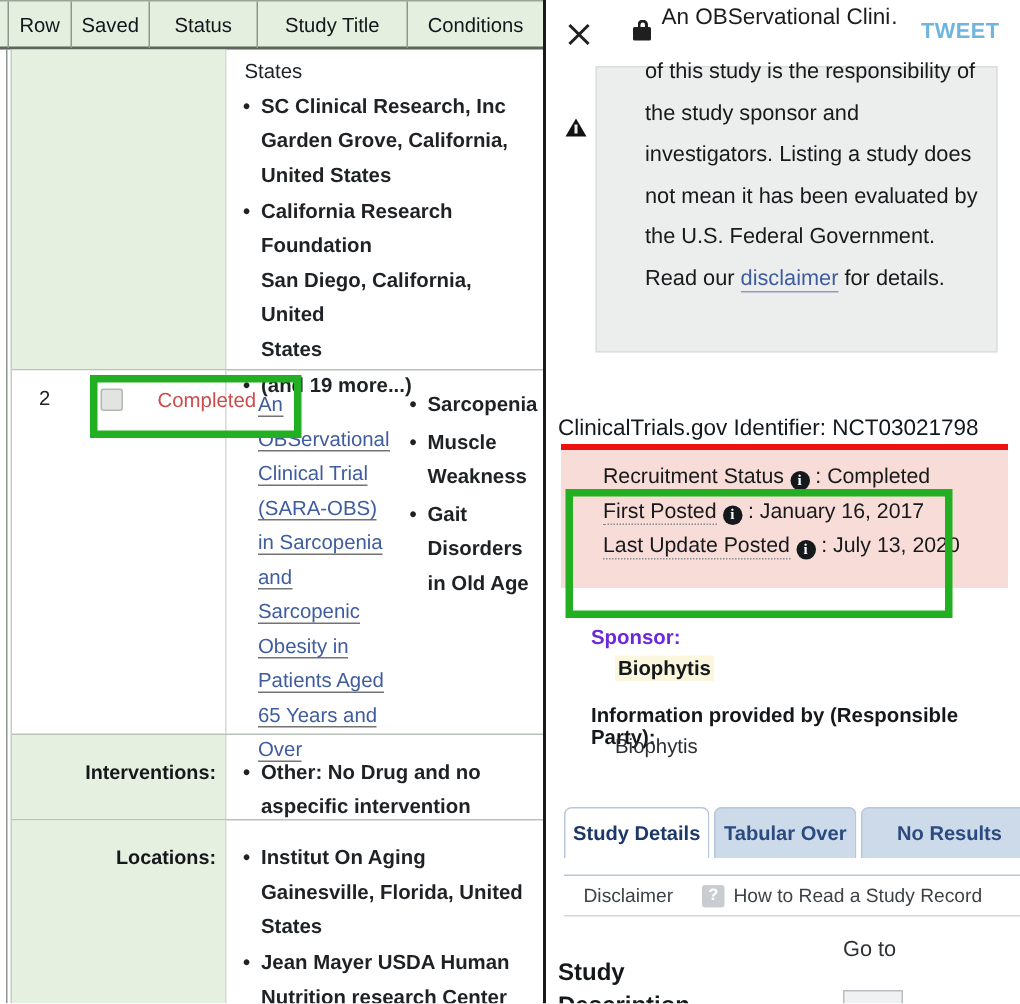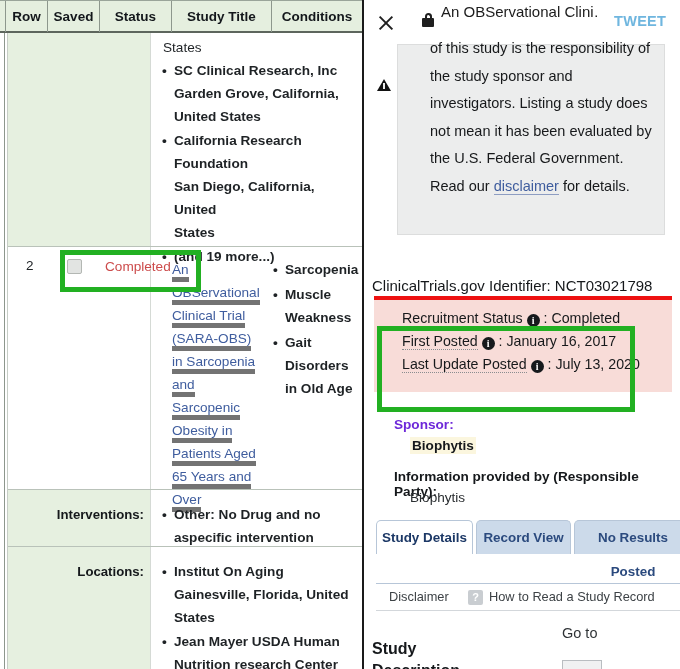--- a/index.html
+++ b/index.html
@@ -15,21 +15,21 @@
     position:absolute;left:0;top:0;width:362px;height:669px;
     background:#ffffff;overflow:hidden;
   }
   .thead{
     position:absolute;left:0;top:0;width:362px;height:33px;
     background:#e5efdf;border-top:1px solid #9aa59a;border-bottom:2px solid #5d665d;
     box-sizing:border-box;
   }
   .th{
     position:absolute;top:0;height:31px;line-height:31px;
-    text-align:center;font-weight:bold;font-size:13.5px;color:#13171b;
+    text-align:center;font-weight:normal;font-size:13.5px;color:#13171b;
     border-right:1px solid #8d978d;box-sizing:border-box;
   }
   .th.first{border-left:1px solid #8d978d;}
   .th-row{left:5px;width:43px;}
   .th-saved{left:48px;width:52px;}
   .th-status{left:100px;width:72px;}
   .th-title{left:172px;width:100px;}
   .th-cond{left:272px;width:90px;border-right:none;}
 
   .vline{position:absolute;background:#8d978d;width:1px;}
@@ -64,21 +64,21 @@
   }
   .chk{
     position:absolute;width:15px;height:15px;background:#e2e4e2;
     border:1px solid #b3b7b3;border-radius:2px;box-sizing:border-box;
   }
   .studylink{
     position:absolute;font-size:13.6px;line-height:23px;color:#3f5d9e;
     width:92px;
   }
   .studylink span{
-    border-bottom:5px solid #737373;
+    border-bottom:1px solid #737373;
   }
 
   
   .anno-green{
     position:absolute;border:5px solid #22b022;box-sizing:border-box;
     background:transparent;
   }
   #anno-left{left:60px;top:250px;width:141px;height:42px;}
 
   
@@ -153,21 +153,21 @@
   #anno-right{left:377px;top:326px;width:258px;height:86px;}
 
   #sponsor-label{position:absolute;left:30px;top:417px;font-size:13.6px;font-weight:bold;color:#6d28d9;}
   #sponsor-name{
     position:absolute;left:46px;top:437px;font-size:13.6px;font-weight:bold;color:#15181b;
     background:#fbf6de;padding:1px 2px;
   }
   #resp-label{position:absolute;left:30px;top:469px;font-size:13.6px;font-weight:bold;color:#15181b;}
   #resp-name{position:absolute;left:46px;top:490px;font-size:13.6px;color:#2a2e31;}
 
-  #tabs-wrap{position:absolute;left:12px;top:520px;width:274px;height:36px;}
+  #tabs-wrap{position:absolute;left:12px;top:538px;width:274px;height:36px;}
   .tab{
     position:absolute;top:0;height:34px;line-height:34px;text-align:center;
     font-size:13.4px;font-weight:bold;color:#2b4a7e;
     border:1px solid #b7c6d8;border-bottom:none;border-radius:5px 5px 0 0;
     box-sizing:border-box;cursor:pointer;
   }
   .tab.active{background:#ffffff;color:#1c3866;}
   .tab.inactive{background:#ccdaea;}
   #tab-study{left:0;width:97px;}
   #tab-tabular{left:100px;width:95px;}
@@ -312,21 +312,21 @@
       </div>
     </div>
 
     <div id="sponsor-label">Sponsor:</div>
     <div id="sponsor-name">Biophytis</div>
     <div id="resp-label">Information provided by (Responsible Party):</div>
     <div id="resp-name">Biophytis</div>
 
     <div id="tabs-wrap">
       <div class="tab active" id="tab-study">Study Details</div>
-      <div class="tab inactive" id="tab-tabular">Record View</div>
+      <div class="tab inactive" id="tab-tabular">Tabular Over</div>
       <div class="tab inactive" id="tab-noresults">No Results Posted</div>
     </div>
     <div id="tabs-underline"></div>
 
     <div id="subbar"></div>
     <div id="disclaimer-sub">Disclaimer</div>
     <div id="qmark">?</div>
     <div id="howto">How to Read a Study Record</div>
 
     <div id="study-desc-h">Study Description</div>

